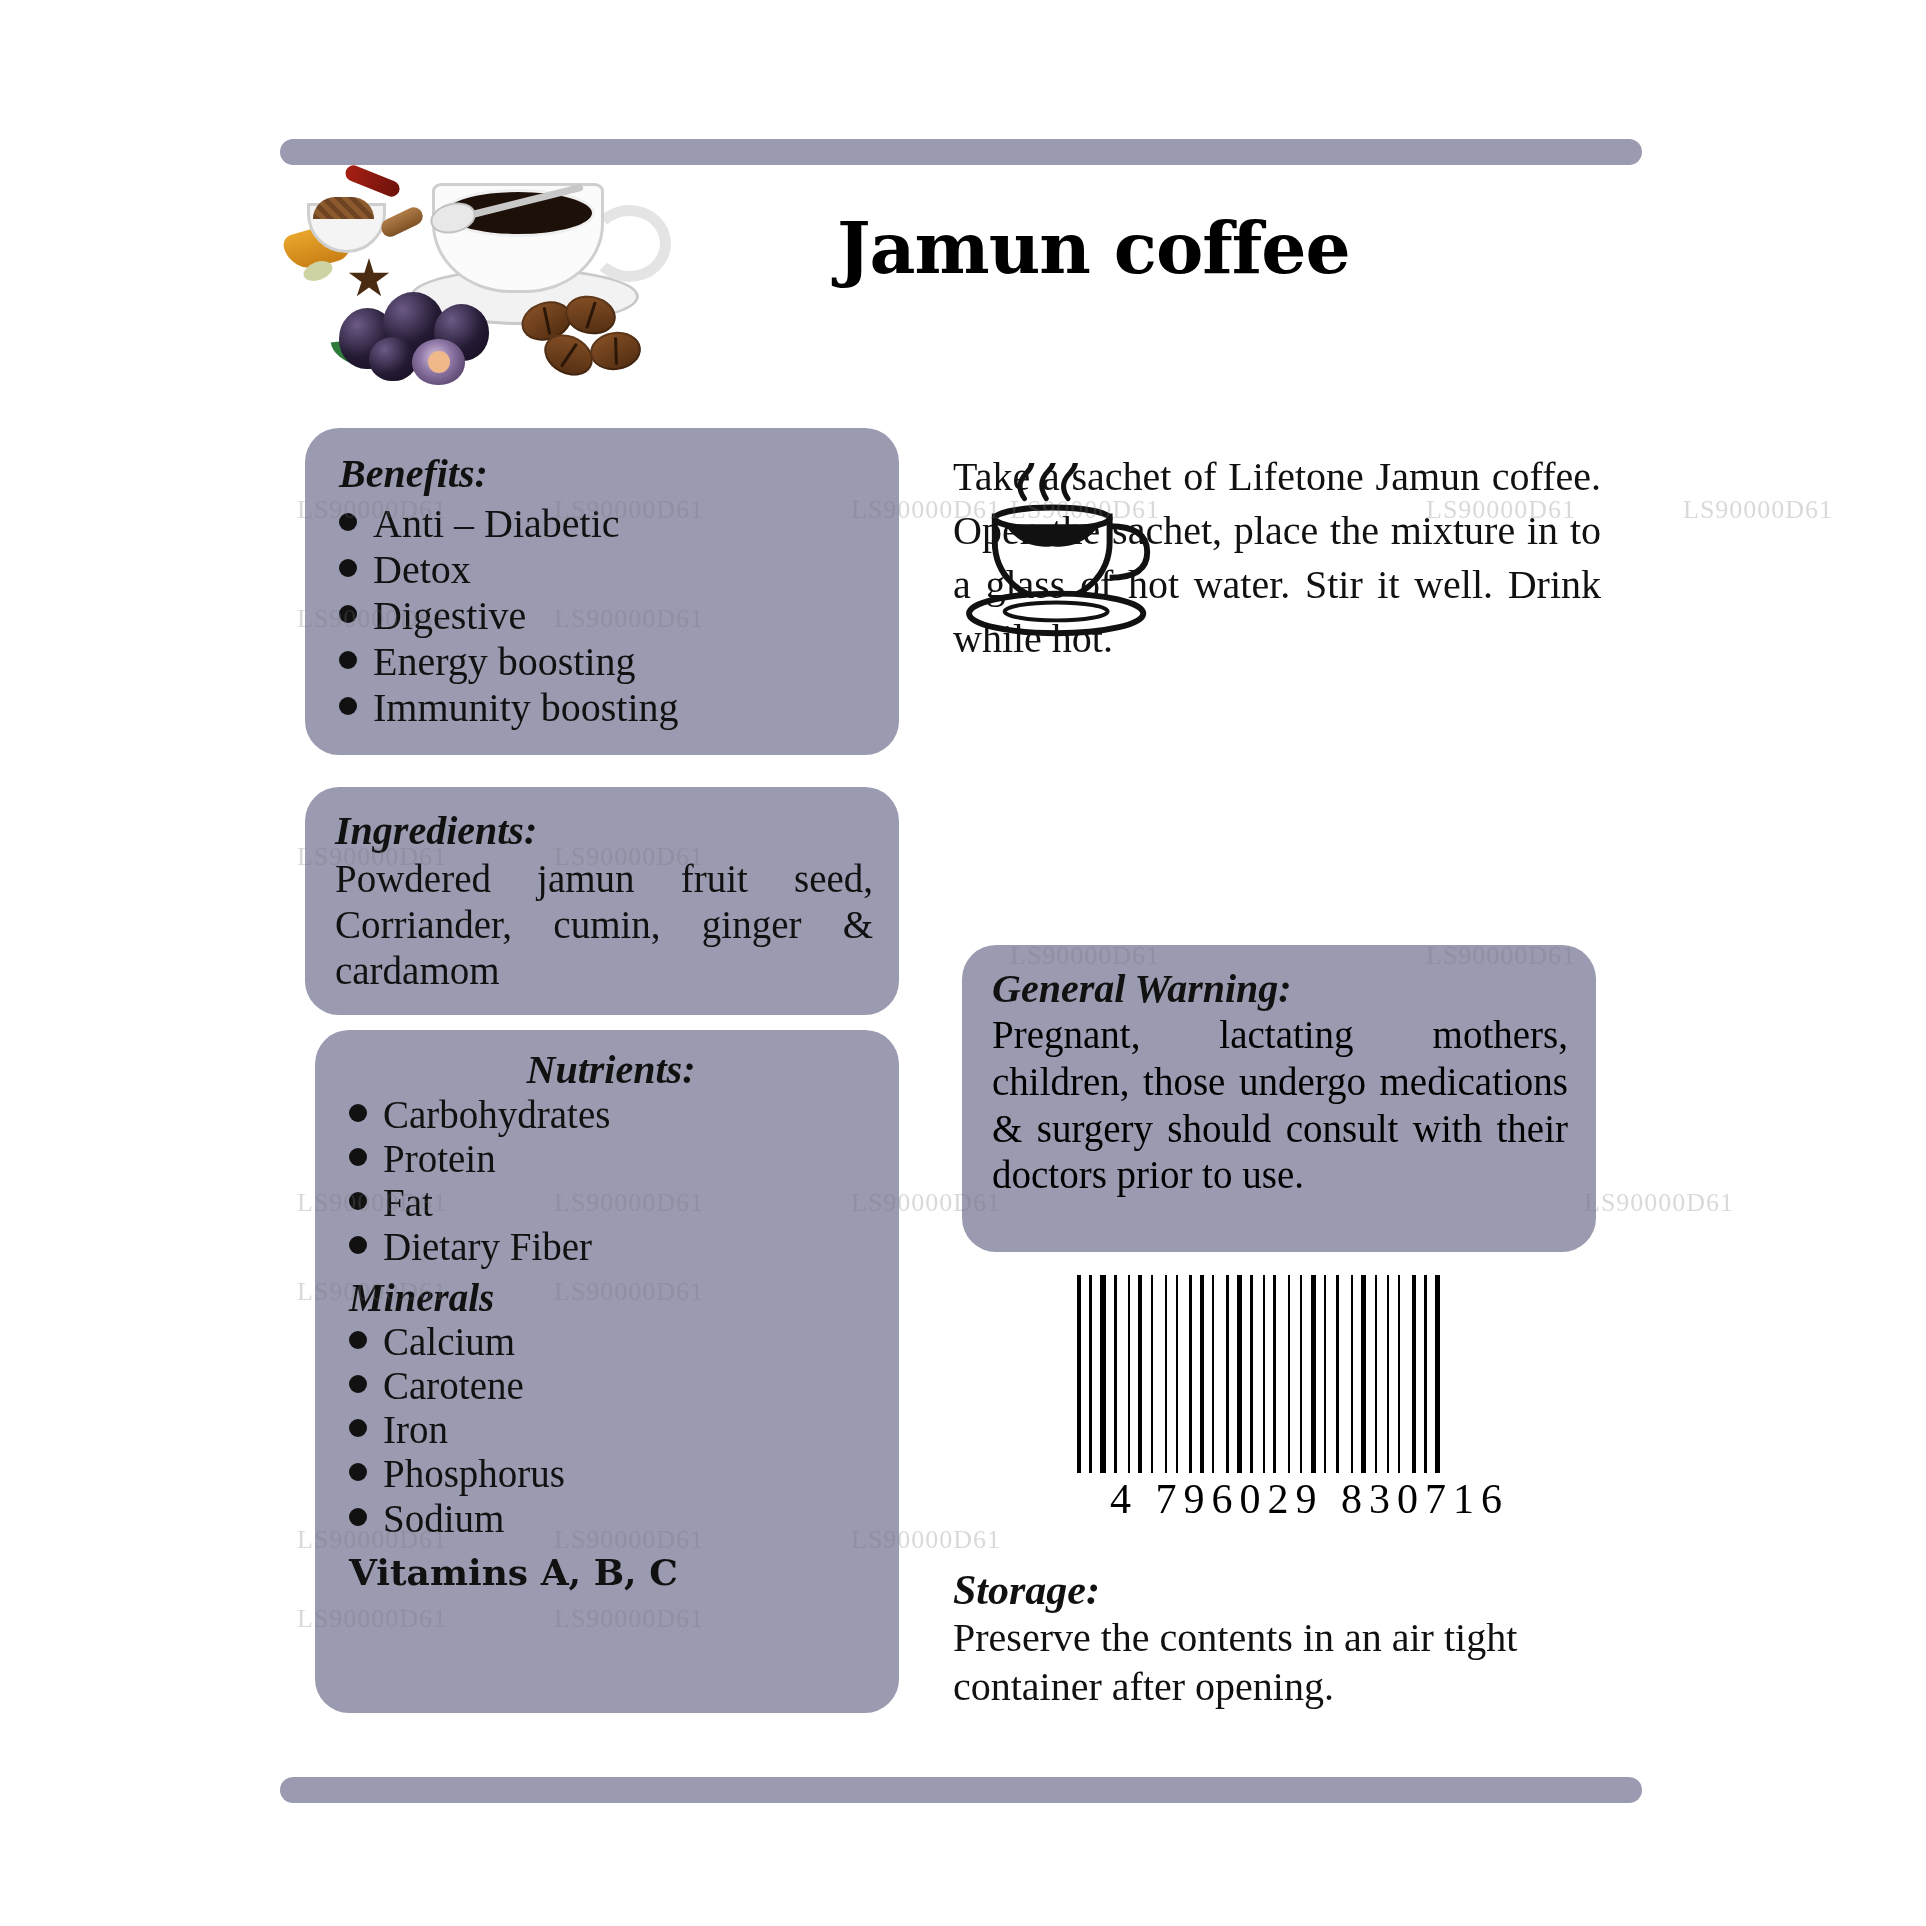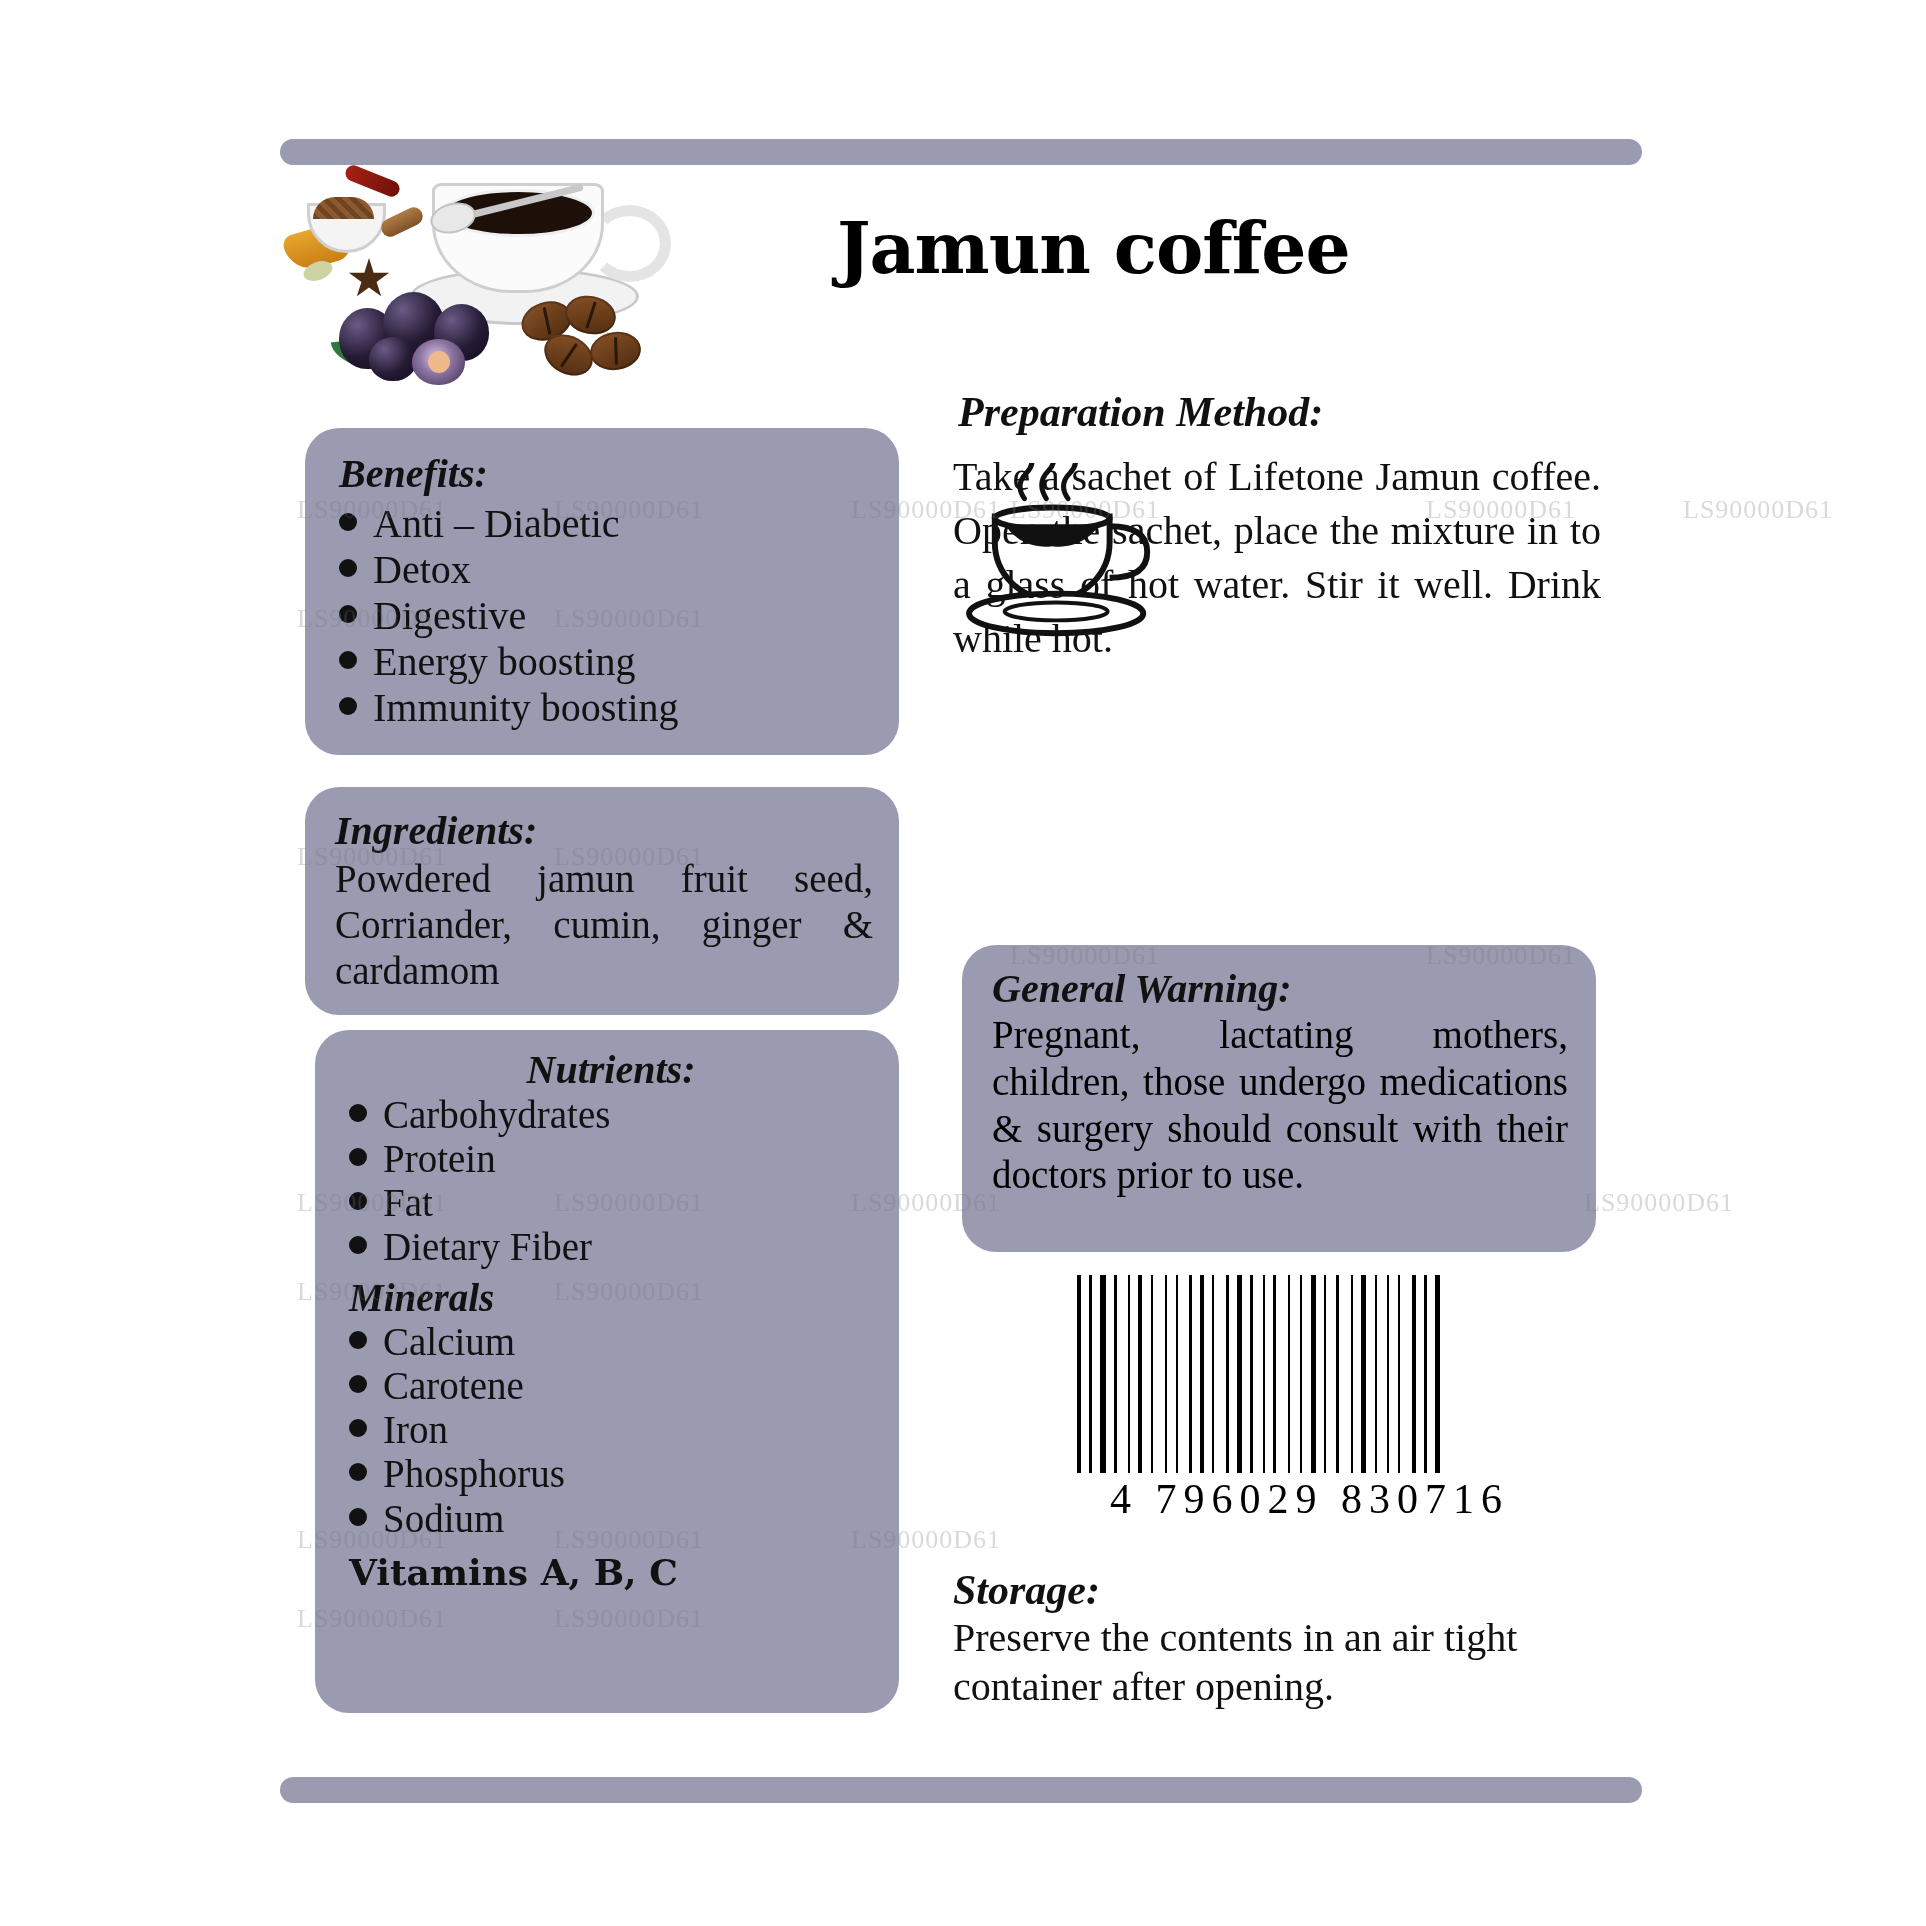--- a/index.html
+++ b/index.html
@@ -507,21 +507,20 @@
           </li>
         <li>
             <span class="dot"></span>
             <span>Sodium</span>
           </li>
       </ul>
       <div class="vitamins">Vitamins  A, B, C</div>
     </div>
   </div>
 
-  <div class="prep-head">Preparation Method:</div>
   <div class="prep-cup">
     <svg viewBox="0 0 215 195" width="213" height="193">
       <path d="M60 36 q-10 -14 2 -26 q10 -10 2 -22" fill="none" stroke="#111" stroke-width="5" stroke-linecap="round"></path>
       <path d="M82 36 q-10 -16 2 -28 q10 -10 2 -22" fill="none" stroke="#111" stroke-width="5" stroke-linecap="round"></path>
       <path d="M104 36 q-10 -14 2 -26 q10 -10 2 -22" fill="none" stroke="#111" stroke-width="5" stroke-linecap="round"></path>
       <path d="M30 54 h116 v26 a58 58 0 0 1 -58 58 a58 58 0 0 1 -58 -58 z" fill="#ffffff" stroke="#111" stroke-width="6"></path>
       <path d="M146 64 q38 0 38 26 q0 26 -38 26" fill="none" stroke="#111" stroke-width="6"></path>
       <ellipse cx="88" cy="56" rx="58" ry="11" fill="#ffffff" stroke="#111" stroke-width="6"></ellipse>
       <path d="M40 62 h96 a48 48 0 0 1 -48 22 a48 48 0 0 1 -48 -22 z" fill="#111"></path>
       <ellipse cx="92" cy="152" rx="88" ry="20" fill="#ffffff" stroke="#111" stroke-width="6"></ellipse>

